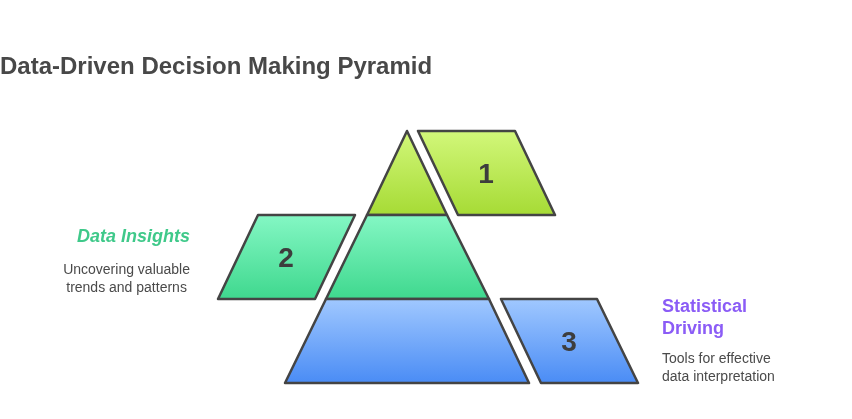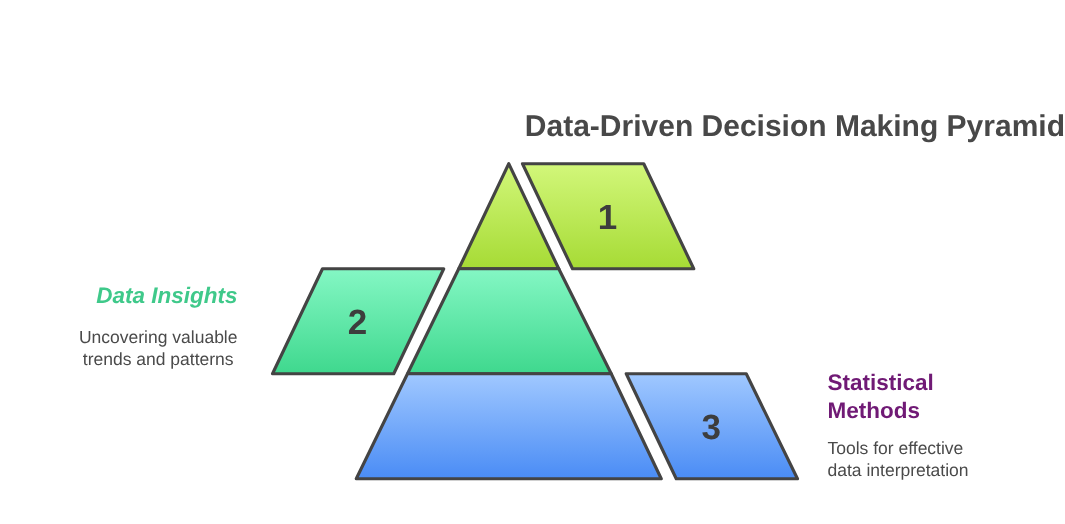--- a/index.html
+++ b/index.html
@@ -1,19 +1,19 @@
 <!DOCTYPE html>
 <html><head>
 <meta charset="utf-8">
 <style>
   html, body { margin: 0; padding: 0; background: #ffffff; }
   body { width: 852px; height: 419px; position: relative; overflow: hidden;
          font-family: "Liberation Sans", "DejaVu Sans", sans-serif; }
-  .title { position: absolute; left: 0; width: 852px; top: 52px; text-align: right;
-           font-size: 24px; font-weight: bold; color: #484848; margin-top: 36px; }
+  .title { position: absolute; left: 0; width: 852px; top: 52px; text-align: left;
+           font-size: 24px; font-weight: bold; color: #484848; }
   svg.diagram { position: absolute; left: 0; top: 0; }
   .label { position: absolute; }
   .label .heading { font-size: 18px; font-weight: bold; line-height: 22px; }
   .label .desc { font-size: 14px; color: #4a4a4a; line-height: 18px; margin-top: 10px; }
   .num { font-family: "Liberation Sans", sans-serif; font-weight: bold; font-size: 28px; fill: #3d3d3d; }
 </style>
 </head>
 <body>
 
 <div class="title">Data-Driven Decision Making Pyramid</div>
@@ -63,21 +63,21 @@
   <div class="heading" style="color:#3fc98a;font-style:italic;">
     <div>Data Insights</div>
   </div>
   <div class="desc" style="margin-top:13px;text-align:center;">
     <div>Uncovering valuable</div>
     <div>trends and patterns</div>
   </div>
 </div>
 
 <div class="label" style="left:662px; top:295px; text-align:left;">
-  <div class="heading" style="color:#701a75;">
+  <div class="heading" style="color:#8b5cf6;">
     <div>Statistical</div>
-    <div>Methods</div>
+    <div>Driving</div>
   </div>
   <div class="desc">
     <div>Tools for effective</div>
     <div>data interpretation</div>
   </div>
 </div>
 
 </body></html>

